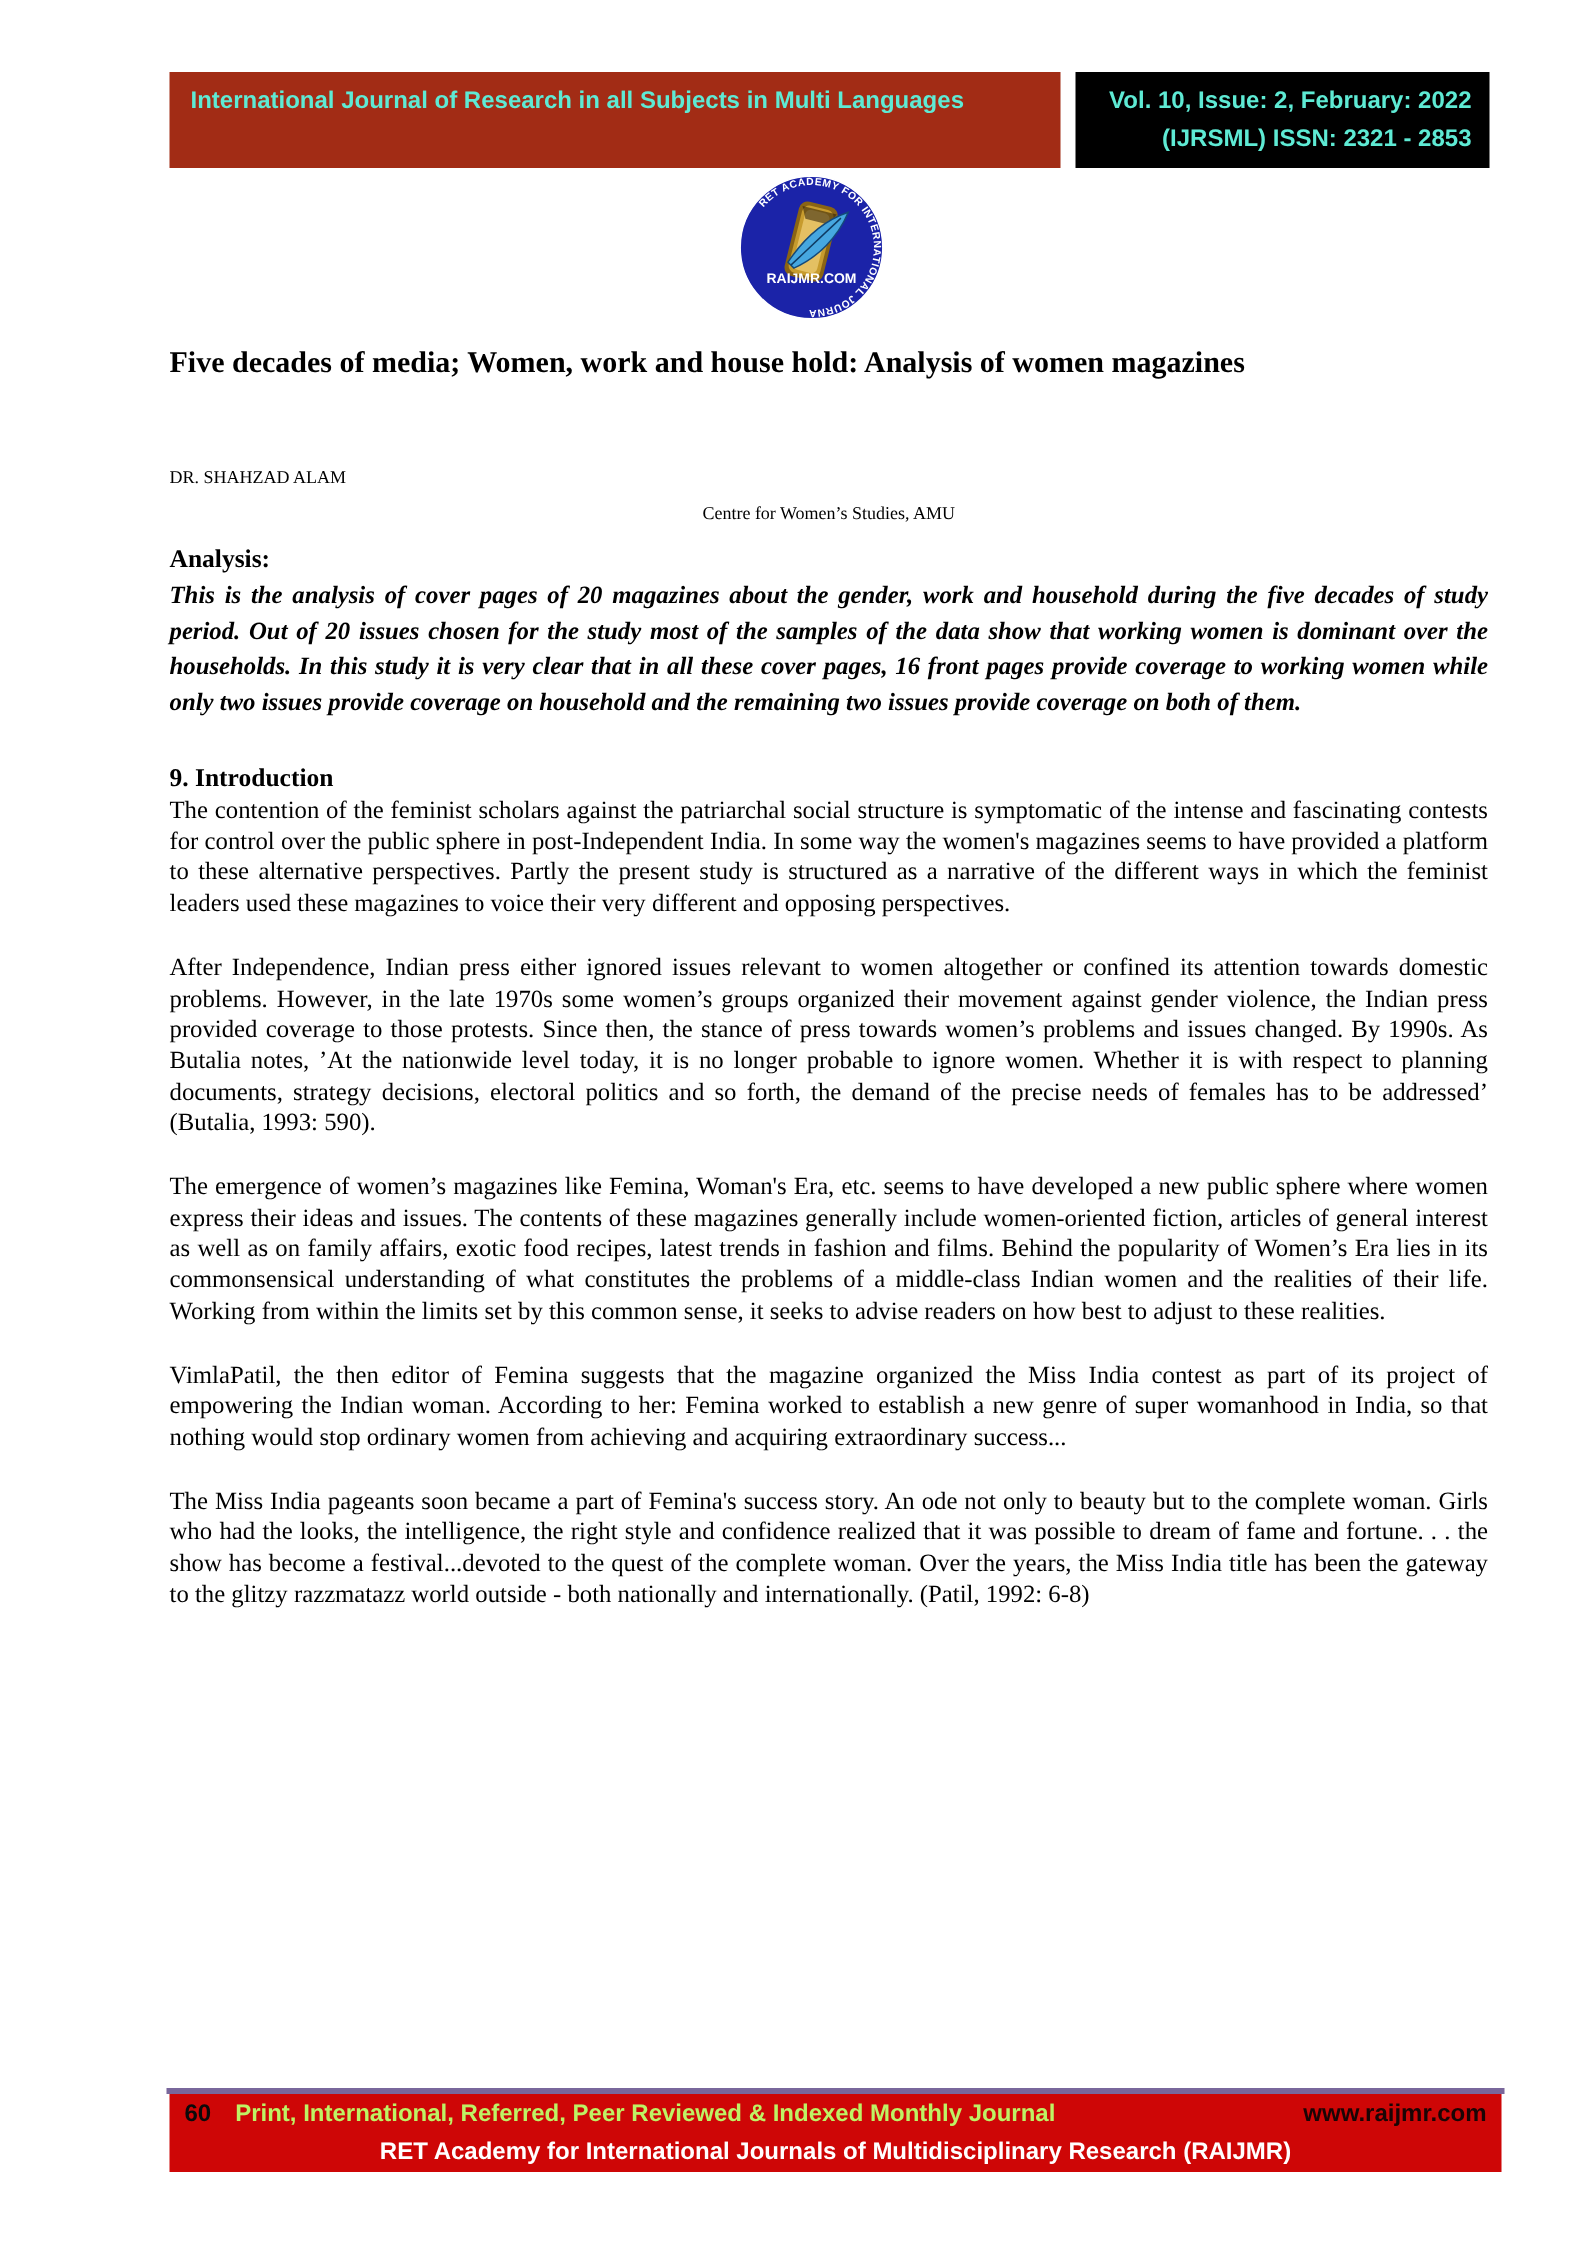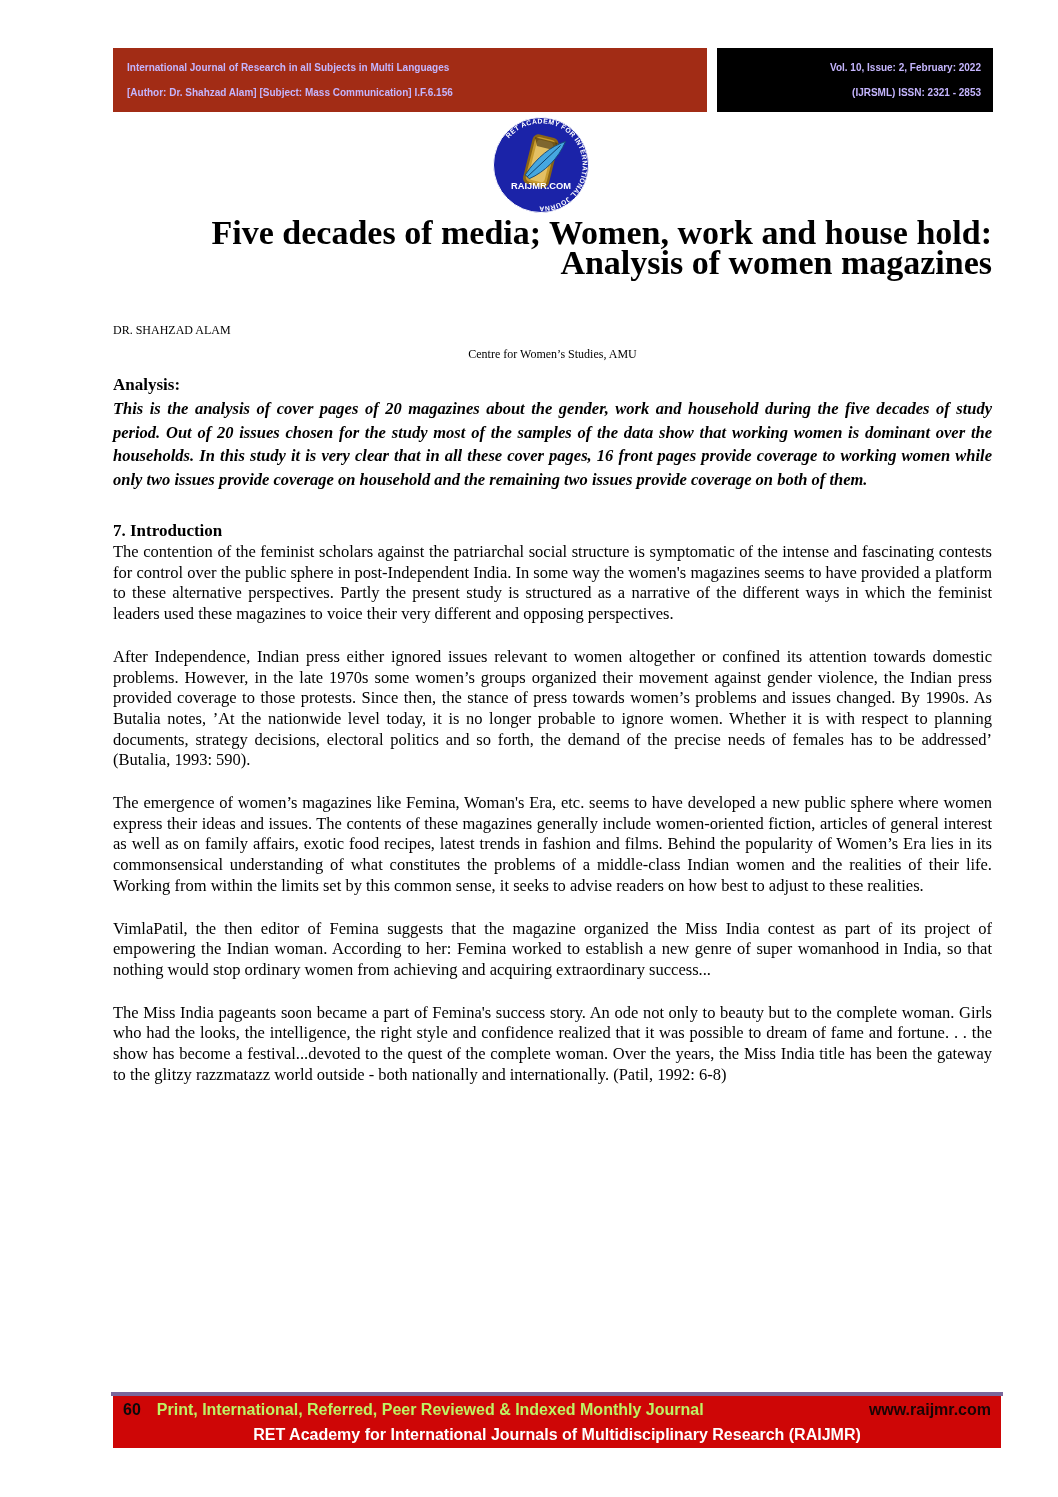--- a/index.html
+++ b/index.html
@@ -9,21 +9,21 @@
     background:#ffffff;
     font-family:"Liberation Serif", serif;
     color:#000000;
     overflow:hidden;
   }
   
   .header{
     position:absolute;left:113px;top:48px;width:880px;height:64px;
     display:flex;
     font-family:"Liberation Sans", sans-serif;
-    font-weight:bold;font-size:10px;color:#c4b5fd;
+    font-weight:bold;font-size:16px;color:#5eead4;
   }
   .header-left{
     width:594px;height:100%;
     background:#A22C15;
     box-sizing:border-box;
     padding:7px 0 0 14px;
     line-height:25px;
     white-space:nowrap;
   }
   .header-right{
@@ -37,22 +37,22 @@
     margin-left:10px;
   }
   
   .logo{position:absolute;left:492px;top:116px;width:98px;height:98px;}
   
   .content{
     position:absolute;left:113px;top:218px;width:879px;
   }
   .title{
     margin:0;
-    font-size:34px;font-weight:bold;
-    text-align:right;line-height:30px;
+    font-size:20px;font-weight:bold;
+    text-align:left;line-height:48px;
     letter-spacing:0px;
   }
   .author{
     margin-top:41px;
     text-align:left;font-size:12px;line-height:22px;
   }
   .affiliation{
     margin-top:2px;
     text-align:center;font-size:12px;line-height:22px;
   }
@@ -97,21 +97,20 @@
   .footer-row2{text-align:center;line-height:25px;}
 </style>
 </head>
 <body>
 
 <div class="page">
 
   <div class="header">
     <div class="header-left">
       <div>International Journal of Research in all Subjects in Multi Languages</div>
-      <div>[Author: Dr. Shahzad Alam] [Subject: Mass Communication] I.F.6.156</div>
     </div>
     <div class="header-right">
       <div>Vol. 10, Issue: 2, February: 2022</div>
       <div>(IJRSML) ISSN: 2321 - 2853</div>
     </div>
   </div>
 
   <div class="logo">
     <svg viewBox="0 0 100 100" width="98" height="98">
       <defs>
@@ -139,21 +138,21 @@
   </div>
 
   <div class="content">
     <h1 class="title">Five decades of media; Women, work and house hold: Analysis of women magazines</h1>
     <div class="author">DR. SHAHZAD ALAM</div>
     <div class="affiliation">Centre for Women’s Studies, AMU</div>
 
     <div class="abstract-label">Analysis:</div>
     <p class="abstract">This is the analysis of cover pages of 20 magazines about the gender, work and household during the five decades of study period. Out of 20 issues chosen for the study most of the samples of the data show that working women is dominant over the households. In this study it is very clear that in all these cover pages, 16 front pages provide coverage to working women while only two issues provide coverage on household and the remaining two issues provide coverage on both of them.</p>
 
-    <div class="section-heading">7. Introduction</div>
+    <div class="section-heading">9. Introduction</div>
     <p class="para">The contention of the feminist scholars against the patriarchal social structure is symptomatic of the intense and fascinating contests for control over the public sphere in post-Independent India. In some way the women's magazines seems to have provided a platform to these alternative perspectives. Partly the present study is structured as a narrative of the different ways in which the feminist leaders used these magazines to voice their very different and opposing perspectives.</p>
     <p class="para">After Independence, Indian press either ignored issues relevant to women altogether or confined its attention towards domestic problems. However, in the late 1970s some women’s groups organized their movement against gender violence, the Indian press provided coverage to those protests. Since then, the stance of press towards women’s problems and issues changed. By 1990s. As Butalia notes, ’At the nationwide level today, it is no longer probable to ignore women. Whether it is with respect to planning documents, strategy decisions, electoral politics and so forth, the demand of the precise needs of females has to be addressed’ (Butalia, 1993: 590).</p>
     <p class="para">The emergence of women’s magazines like Femina, Woman's Era, etc. seems to have developed a new public sphere where women express their ideas and issues. The contents of these magazines generally include women-oriented fiction, articles of general interest as well as on family affairs, exotic food recipes, latest trends in fashion and films. Behind the popularity of Women’s Era lies in its commonsensical understanding of what constitutes the problems of a middle-class Indian women and the realities of their life. Working from within the limits set by this common sense, it seeks to advise readers on how best to adjust to these realities.</p>
     <p class="para">VimlaPatil, the then editor of Femina suggests that the magazine organized the Miss India contest as part of its project of empowering the Indian woman. According to her: Femina worked to establish a new genre of super womanhood in India, so that nothing would stop ordinary women from achieving and acquiring extraordinary success...</p>
     <p class="para">The Miss India pageants soon became a part of Femina's success story. An ode not only to beauty but to the complete woman. Girls who had the looks, the intelligence, the right style and confidence realized that it was possible to dream of fame and fortune. . . the show has become a festival...devoted to the quest of the complete woman. Over the years, the Miss India title has been the gateway to the glitzy razzmatazz world outside - both nationally and internationally. (Patil, 1992: 6-8)</p>
   </div>
 
   <div class="footer-rule"></div>
   <div class="footer">
     <div class="footer-row1">

